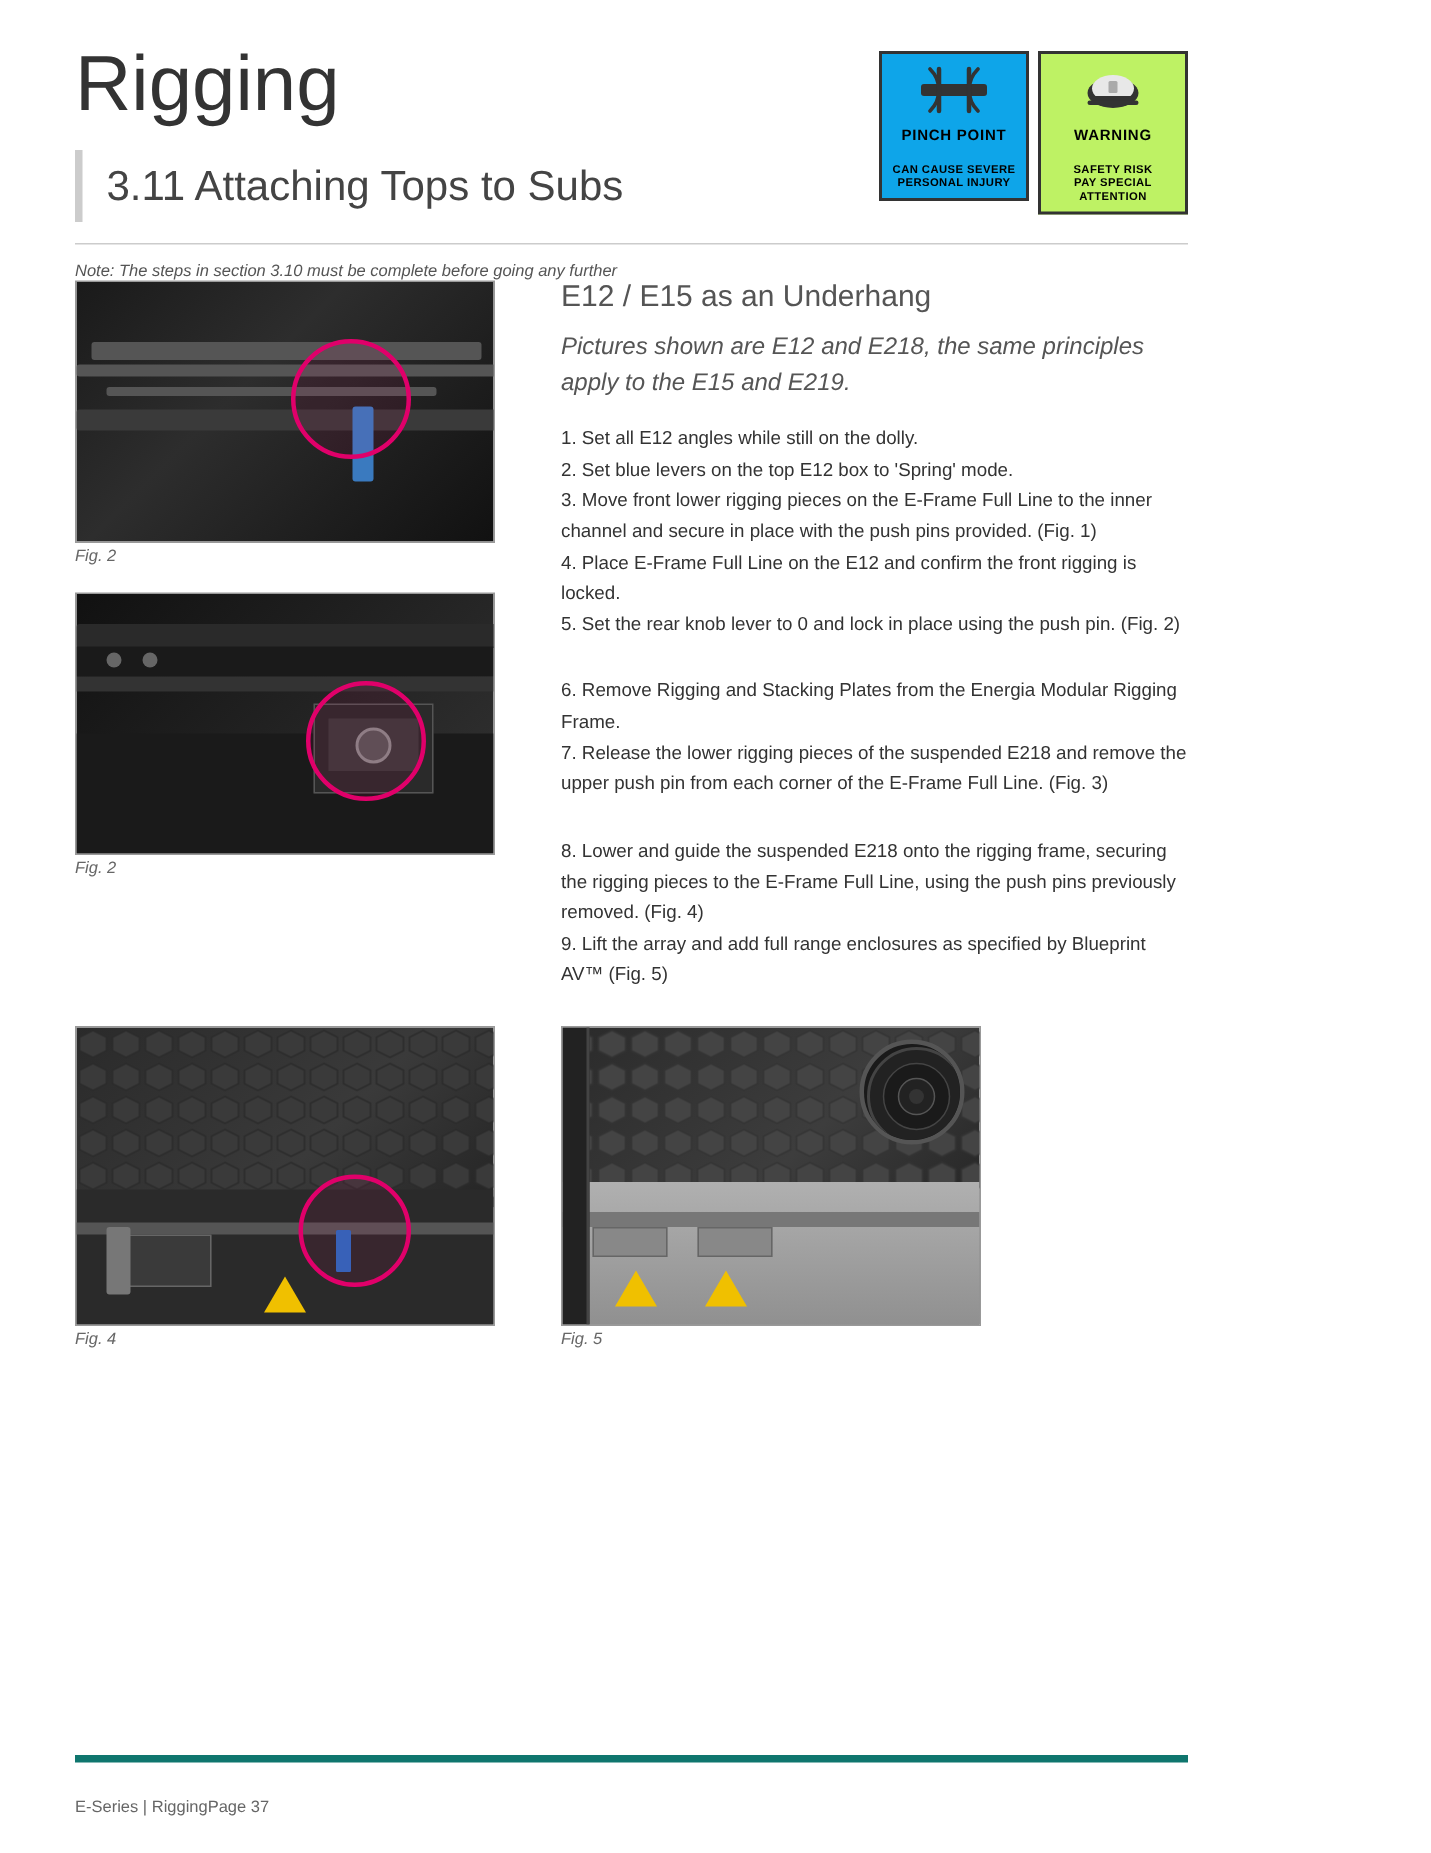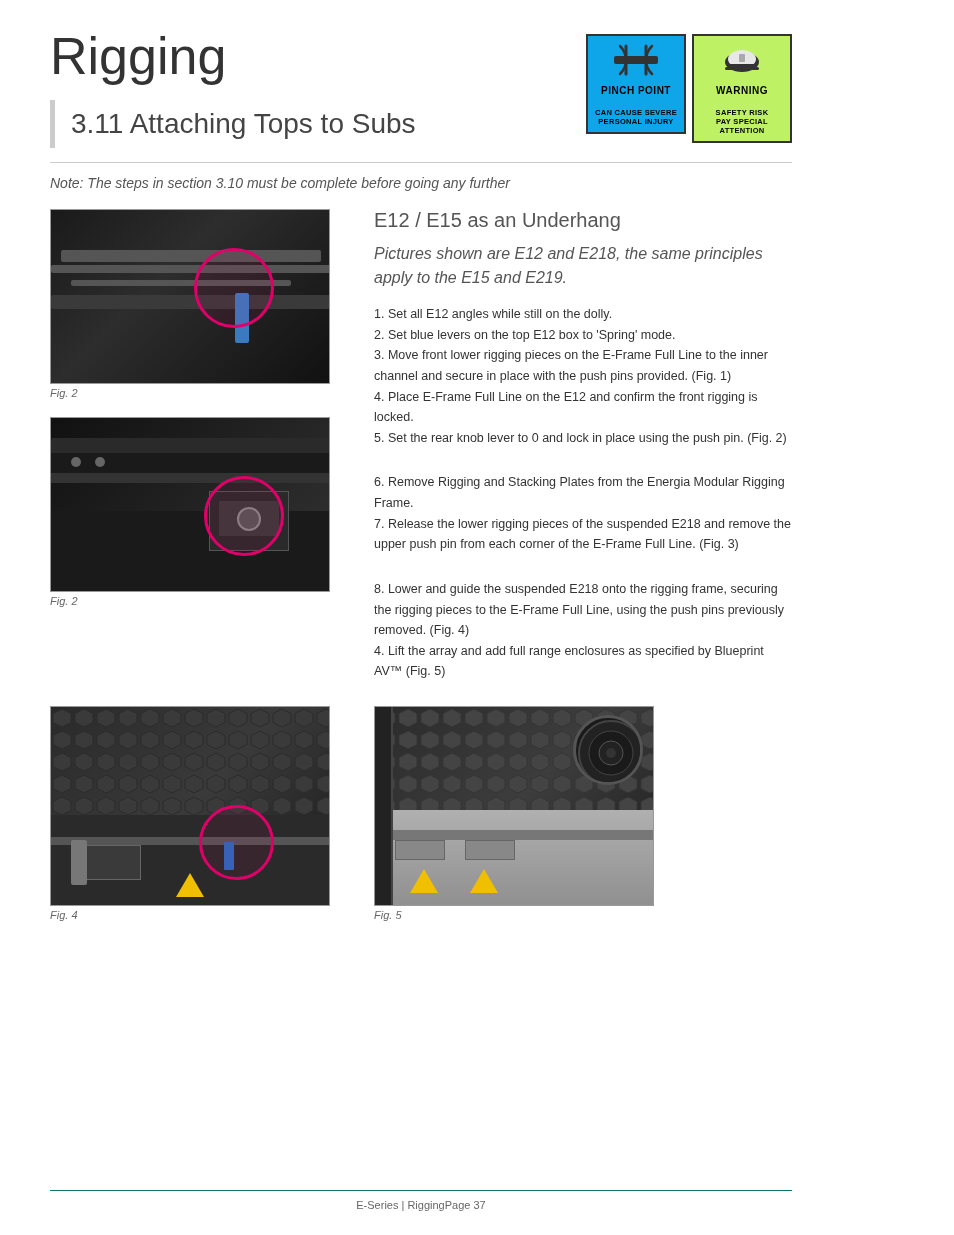--- a/index.html
+++ b/index.html
@@ -98,23 +98,22 @@
     }
     
     .header-divider {
       border: none;
       border-top: 1px solid #ccc;
       margin: 14px 0 12px 0;
     }
     
     .note-text {
       font-style: italic;
-      font-size: 14px;
+      font-size: 11px;
       color: #555;
-      margin-bottom: 18px;
     }
     
     .content-grid {
       display: grid;
       grid-template-columns: 300px 1fr;
       gap: 0 24px;
     }
     
     .figures-col {
       display: flex;
@@ -220,24 +219,24 @@
       position: relative;
       overflow: hidden;
     }
     
     .page-footer {
       position: absolute;
       bottom: 24px;
       left: 50px;
       right: 50px;
       display: flex;
-      justify-content: center;
+      justify-content: flex-start;
       align-items: center;
-      border-top: 1px solid #0f766e;
-      padding-top: 8px;
+      border-top: 5px solid #0f766e;
+      padding-top: 24px;
     }
     .footer-left {
       font-size: 11px;
       color: #666;
     }
     .footer-right {
       font-size: 11px;
       color: #666;
     }
     
@@ -347,21 +346,21 @@
         <p>3. Move front lower rigging pieces on the E-Frame Full Line to the inner channel and secure in place with the push pins provided. (Fig. 1)</p>
         <p>4. Place E-Frame Full Line on the E12 and confirm the front rigging is locked.</p>
         <p>5. Set the rear knob lever to 0 and lock in place using the push pin. (Fig. 2)</p>
       </div>
       <div class="steps-text">
         <p>6. Remove Rigging and Stacking Plates from the Energia Modular Rigging Frame.</p>
         <p>7. Release the lower rigging pieces of the suspended E218 and remove the upper push pin from each corner of the E-Frame Full Line. (Fig. 3)</p>
       </div>
       <div class="steps-text">
         <p>8. Lower and guide the suspended E218 onto the rigging frame, securing the rigging pieces to the E-Frame Full Line, using the push pins previously removed. (Fig. 4)</p>
-        <p>4. Lift the array and add full range enclosures as specified by Blueprint AV™ (Fig. 5)</p>
+        <p>9. Lift the array and add full range enclosures as specified by Blueprint AV™ (Fig. 5)</p>
       </div>
     </div>
   </div>
 
   <div class="bottom-row">
 
     <div class="figure-block">
       <div class="figure-img fig4" style="height:200px;">
 
         <div style="position:absolute;top:0;left:0;right:0;height:120px;overflow:hidden;">

